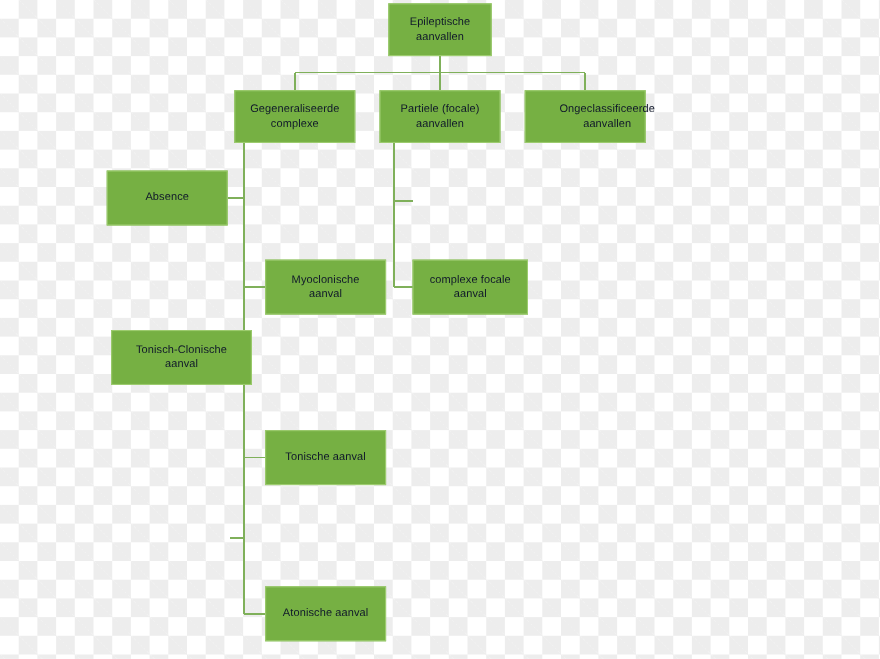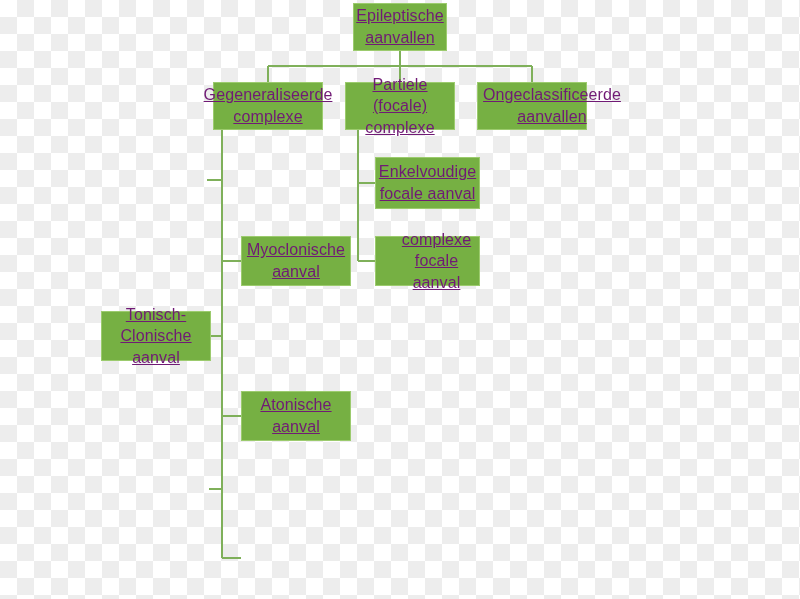--- a/index.html
+++ b/index.html
@@ -41,27 +41,26 @@
   .node {
     position: absolute;
     box-sizing: border-box;
     background: #76b košice;
     background: #76b043;
     border: 1px solid #9ccb6e;
     display: flex;
     align-items: center;
     justify-content: center;
     text-align: center;
-    color: #701a75;
-    font-size: 16px;
+    color: #0f172a;
+    font-size: 10px;
     line-height: 1.35;
     padding: 2px 6px;
     letter-spacing: 0.1px;
     z-index: 3;
-    text-decoration: underline;
   }
   .node-label {
     display: block;
     white-space: pre-line;
   }
 </style>
 </head>
 <body>
 
 <div id="diagram-canvas">
@@ -97,48 +96,50 @@
 aanvallen</span>
   </div>
 
   <div class="node" style="left:213px; top:82px; width:110px; height:48px;">
     <span class="node-label">Gegeneraliseerde
 complexe</span>
   </div>
 
   <div class="node" style="left:345px; top:82px; width:110px; height:48px;">
     <span class="node-label">Partiele (focale)
-complexe</span>
+aanvallen</span>
   </div>
 
   <div class="node" style="left:477px; top:82px; width:110px; height:48px;padding-left:46px;">
     <span class="node-label">Ongeclassificeerde
 aanvallen</span>
   </div>
 
+  <div class="node" style="left:97px; top:155px; width:110px; height:50px;">
+    <span class="node-label">Absence</span>
+  </div>
 
   <div class="node" style="left:241px; top:236px; width:110px; height:50px;">
     <span class="node-label">Myoclonische
 aanval</span>
   </div>
 
-  <div class="node" style="left:101px; top:311px; width:110px; height:50px;justify-content:center;">
+  <div class="node" style="left:101px; top:300px; width:128px; height:50px;justify-content:center;">
     <span class="node-label">Tonisch-Clonische
 aanval</span>
   </div>
 
   <div class="node" style="left:241px; top:391px; width:110px; height:50px;">
+    <span class="node-label">Tonische aanval</span>
+  </div>
+
+
+  <div class="node" style="left:241px; top:533px; width:110px; height:50px;">
     <span class="node-label">Atonische aanval</span>
   </div>
 
 
-
-  <div class="node" style="left:375px; top:157px; width:105px; height:52px;">
-    <span class="node-label">Enkelvoudige
-focale aanval</span>
-  </div>
-
-  <div class="node" style="left:375px; top:236px; width:105px; height:50px;padding-left:24px;">
+  <div class="node" style="left:375px; top:236px; width:105px; height:50px;">
     <span class="node-label">complexe focale
 aanval</span>
   </div>
 
 </div>
 
 </body></html>

